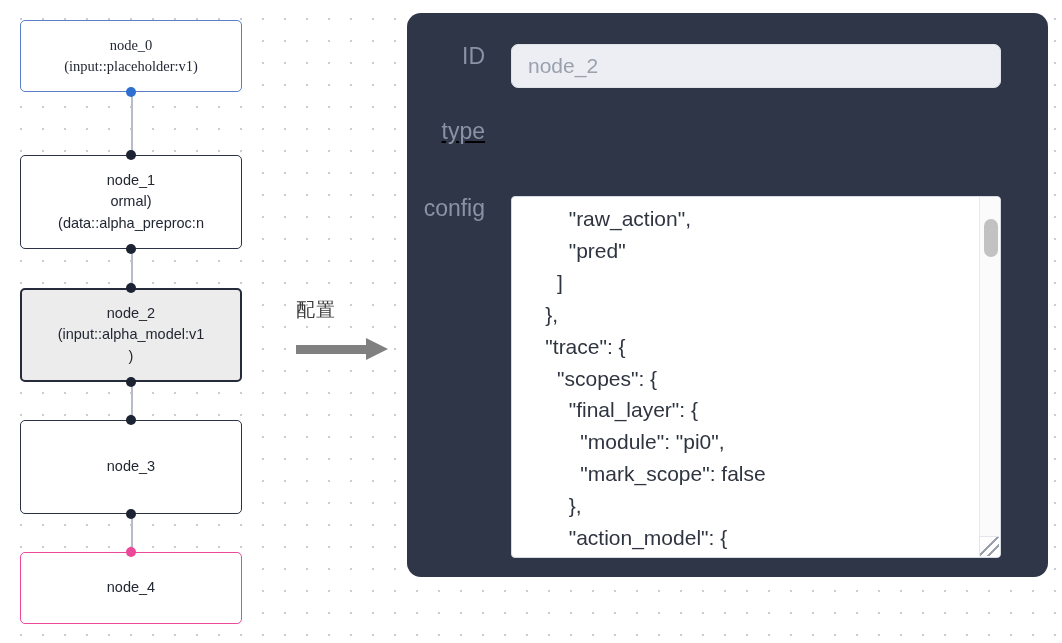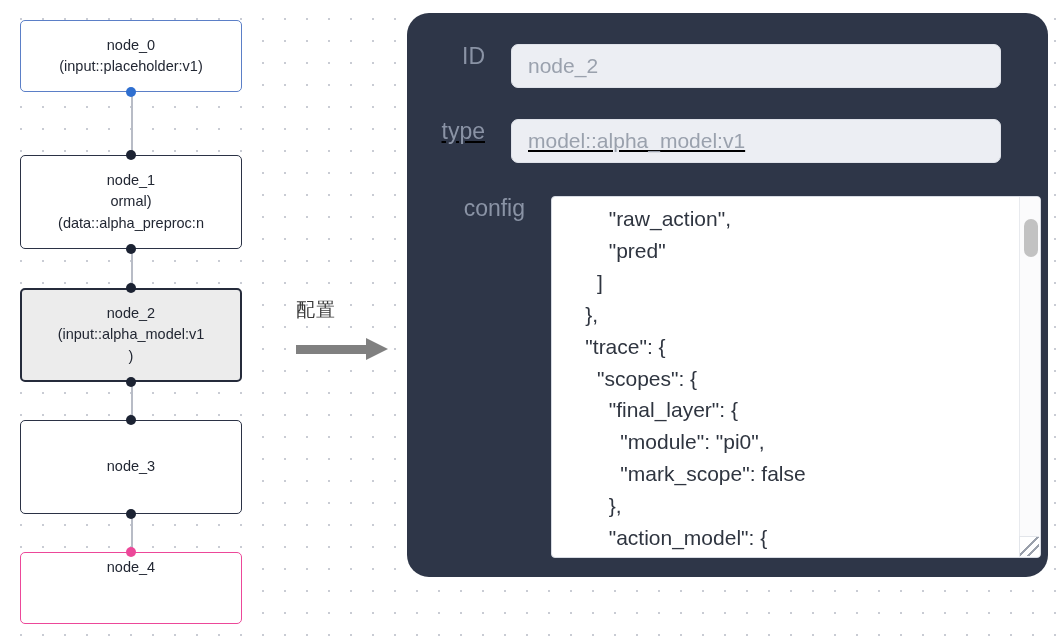--- a/index.html
+++ b/index.html
@@ -48,25 +48,25 @@
 
   .node.is-input  { border-color: #5b7fc7; border-width: 1.5px; }
   .node.is-output { border-color: #ec4899; border-width: 1.5px; }
   .node.is-selected {
     background: #ececec;
     border-color: #252b3b;
     border-width: 2.2px;
   }
 
   
-  #node-0 { top: 20px;  height: 72px; }
+  #node-0 { top: 20px;  height: 72px; font-family: Liberation Serif, serif; }
   #node-1 { top: 155px; height: 94px; }
   #node-2 { top: 288px; height: 94px; }
   #node-3 { top: 420px; height: 94px; }
-  #node-4 { top: 552px; height: 72px; justify-content: space-between; }
+  #node-4 { top: 552px; height: 72px; }
 
   
   .handle {
     position: absolute;
     width: 10px; height: 10px;
     border-radius: 50%;
     background: #1c2333;
     left: 126px;
     z-index: 5;
   }
@@ -110,21 +110,21 @@
     border-bottom: 11px solid transparent;
     border-left: 22px solid #808080;
   }
 
   
   #config-panel {
     position: absolute;
     left: 407px; top: 13px;
     width: 641px; height: 564px;
     background: #2e3648;
-    border-radius: 22px;
+    border-radius: 14px;
     z-index: 8;
     overflow: hidden;
   }
 
   .field-row {
     position: absolute;
     display: flex;
     align-items: flex-start;
   }
   .field-label {
@@ -145,21 +145,21 @@
     color: #9aa1ad;
     font-size: 21px;
     padding: 0 16px;
     display: flex;
     align-items: center;
     font-family: "Liberation Sans", sans-serif;
   }
 
   #row-id   { left: 0px; top: 31px; }
   #row-type { left: 0px; top: 106px; text-decoration: underline; }
-  #row-config { left: 0px; top: 183px; margin-left: 40px; }
+  #row-config { left: 0px; top: 183px; }
 
   
   #config-textarea-wrap {
     position: relative;
     width: 490px;
     height: 362px;
     background: #ffffff;
     border: 1px solid #d6dae2;
     border-radius: 4px;
     overflow: hidden;
@@ -277,21 +277,20 @@
 
   <div id="config-panel">
 
     <div class="field-row" id="row-id">
       <div class="field-label">ID</div>
       <div class="field-input">node_2</div>
     </div>
 
     <div class="field-row" id="row-type">
       <div class="field-label">type</div>
-      <div class="field-input">model::alpha_model:v1</div>
     </div>
 
     <div class="field-row" id="row-config">
       <div class="field-label">config</div>
       <div id="config-textarea-wrap">
         <pre id="config-textarea-text">        "raw_action",
         "pred"
       ]
     },
     "trace": {

